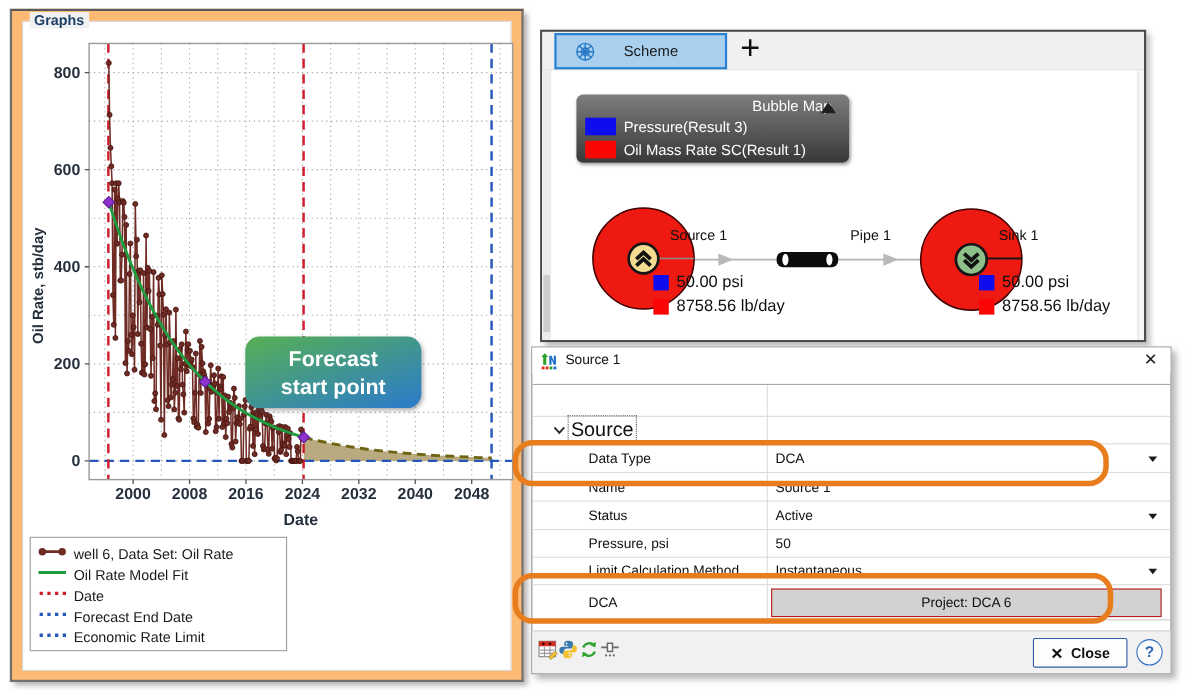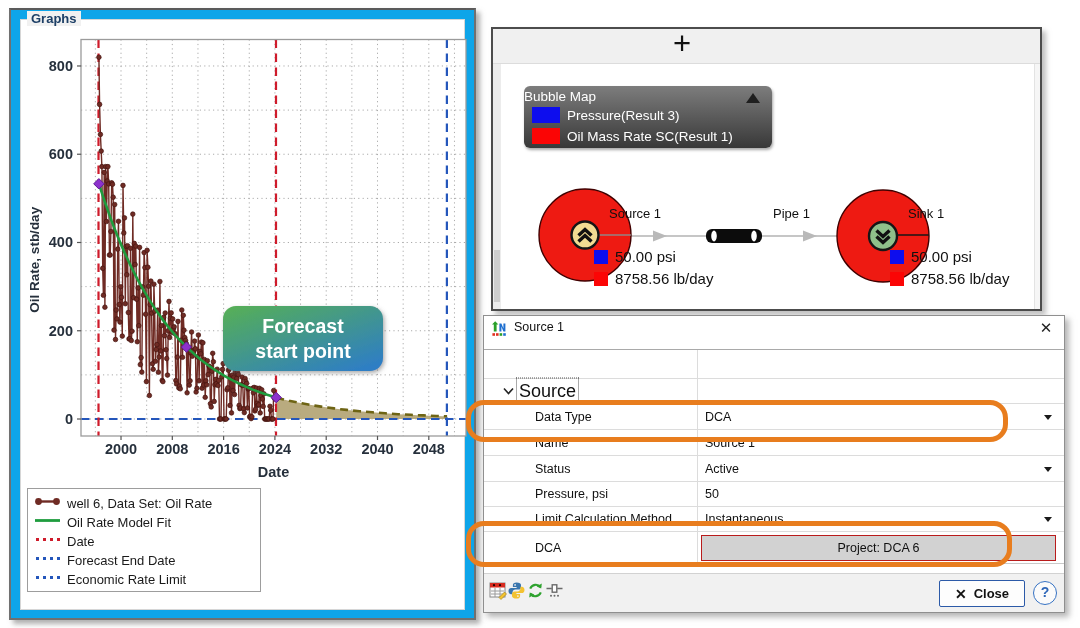--- a/index.html
+++ b/index.html
@@ -2,21 +2,21 @@
 <html><head>
 <meta charset="utf-8">
 <style>
 * { margin:0; padding:0; box-sizing:border-box; }
 html,body { width:1080px; height:628px; background:#ffffff; overflow:hidden;
   font-family:"Liberation Sans", sans-serif; }
 #stage { position:relative; width:1080px; height:628px; background:#fff; }
 
 
 #graphs-window { position:absolute; left:9px; top:8px; width:467px; height:612px;
-  background:#0ea5e9; border:2px solid #707070; border-top-color:#5a5a5a;
+  background:#fdba74; border:2px solid #707070; border-top-color:#5a5a5a;
   box-shadow:4px 4px 5px rgba(110,110,110,.55); }
 #graphs-groupbox { position:absolute; left:9px; top:9px; right:9px; bottom:8px;
   border:1px solid #d6d6d6; background:#ffffff; }
 #graphs-title { position:absolute; left:16px; top:1px; padding:0 4px; background:#f1f1f1;
   font-size:13px; font-weight:bold; color:#1d3f66; z-index:3; }
 #chart-svg { position:absolute; left:0; top:0; z-index:2; }
 #chart-legend { position:absolute; left:16px; top:478px; width:234px; background:#fff;
   border:1px solid #9d9d9d; padding:3px 6px 4px 6px; z-index:4; }
 .legend-row { display:flex; align-items:flex-end; height:19px; }
 .legend-swatch { width:27px; height:19px; flex:0 0 27px; margin-right:6px; }
@@ -36,21 +36,21 @@
   font-size:31px; font-weight:400; color:#111; text-align:center; line-height:38px; }
 #scheme-canvas { position:absolute; left:0; top:35px; right:0; bottom:0; background:#fff; }
 #scheme-vscroll { position:absolute; left:0; top:35px; width:8px; bottom:0; background:#ececec; }
 #scheme-vscroll-thumb { position:absolute; left:1px; top:186px; width:6px; height:52px;
   background:#cdcdcd; }
 #scheme-rscroll { position:absolute; right:0; top:35px; width:6px; bottom:0; background:#f6f6f6;
   border-left:1px solid #e3e3e3; }
 #bubble-map { position:absolute; left:31px; top:57px; width:248px; height:62px;
   border-radius:6px; background:linear-gradient(#7d7d7d, #383838);
   box-shadow:1px 2px 3px rgba(0,0,0,.35); z-index:5; }
-#bubble-map-title { position:absolute; left:0; right:16px; top:3px; text-align:left;
+#bubble-map-title { position:absolute; left:0; right:16px; top:3px; text-align:right;
   font-size:13.5px; color:#fff; }
 #bubble-map-collapse { position:absolute; right:12px; top:7px; width:0; height:0;
   border-left:7px solid transparent; border-right:7px solid transparent;
   border-bottom:10px solid #1f1f1f; }
 .bm-row { position:absolute; left:8px; display:flex; align-items:center; }
 .bm-swatch { width:28px; height:16px; margin-right:7px; }
 .bm-label { font-size:13.5px; color:#fff; white-space:nowrap; }
 #scheme-svg { position:absolute; left:0; top:0; z-index:2; }
 .node-label { position:absolute; font-size:13px; color:#101010; z-index:4; white-space:nowrap; }
 .node-val { position:absolute; display:flex; align-items:center; z-index:4; }
@@ -467,20 +467,31 @@
           <svg class="legend-swatch" width="27" height="19">
             <line x1="2" y1="9.5" x2="26" y2="9.5" stroke="#2456bb" stroke-width="3" stroke-dasharray="3 4"></line>
           </svg>
           <div class="legend-label">Economic Rate Limit</div>
         </div>
       </div>
   </div>
 
   <div id="scheme-panel">
     <div id="tab-strip">
+      <div id="tab-scheme">
+        <svg width="20" height="20" viewBox="0 0 20 20">
+          <g stroke="#2779c8" stroke-width="1.3" fill="none">
+            <circle cx="10" cy="10" r="7.6"></circle>
+            <circle cx="10" cy="10" r="3.4"></circle>
+            <path d="M10 2.4 L10 17.6 M2.4 10 L17.6 10 M4.6 4.6 L15.4 15.4 M15.4 4.6 L4.6 15.4"></path>
+          </g>
+          <circle cx="10" cy="10" r="2" fill="#2779c8"></circle>
+        </svg>
+        <span id="tab-scheme-label">Scheme</span>
+      </div>
       <div id="tab-new">+</div>
     </div>
     <div id="scheme-canvas"></div>
     <div id="scheme-vscroll">
       <div id="scheme-vscroll-thumb"></div>
     </div>
     <div id="scheme-rscroll"></div>
     <svg id="scheme-svg" width="547" height="280" viewBox="0 0 547 280">
         <line x1="106" y1="207" x2="213" y2="207" stroke="#b3b3b3" stroke-width="1.6"></line>
         <path d="M160 201.5 L174 207 L160 212.5 Z" fill="#b9b9b9"></path>

